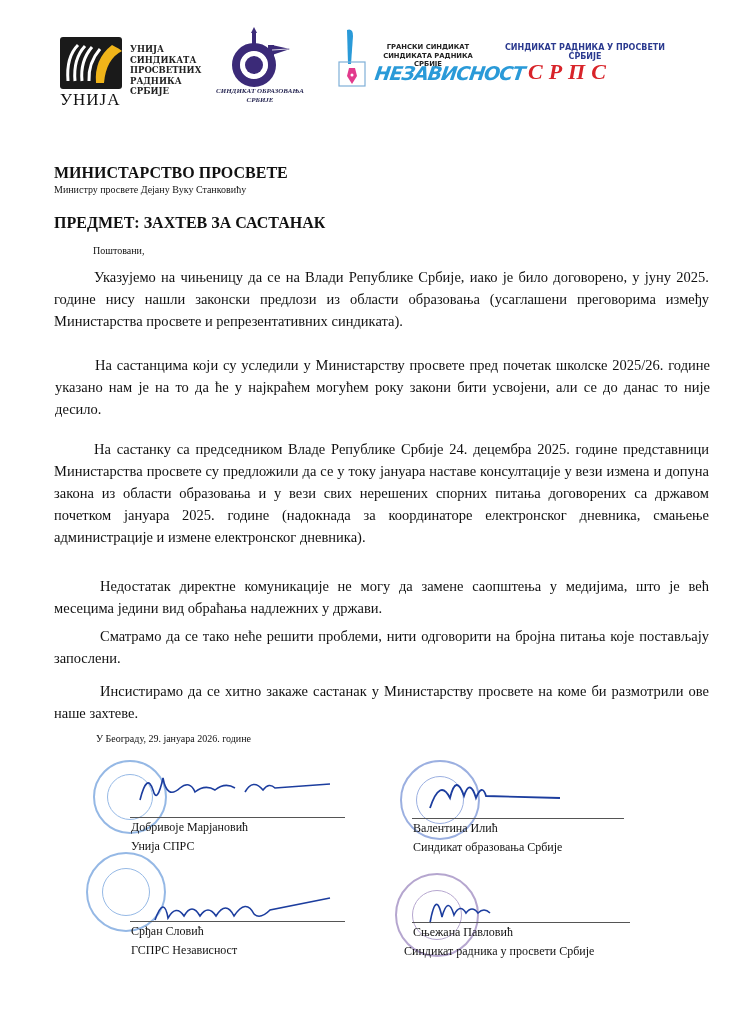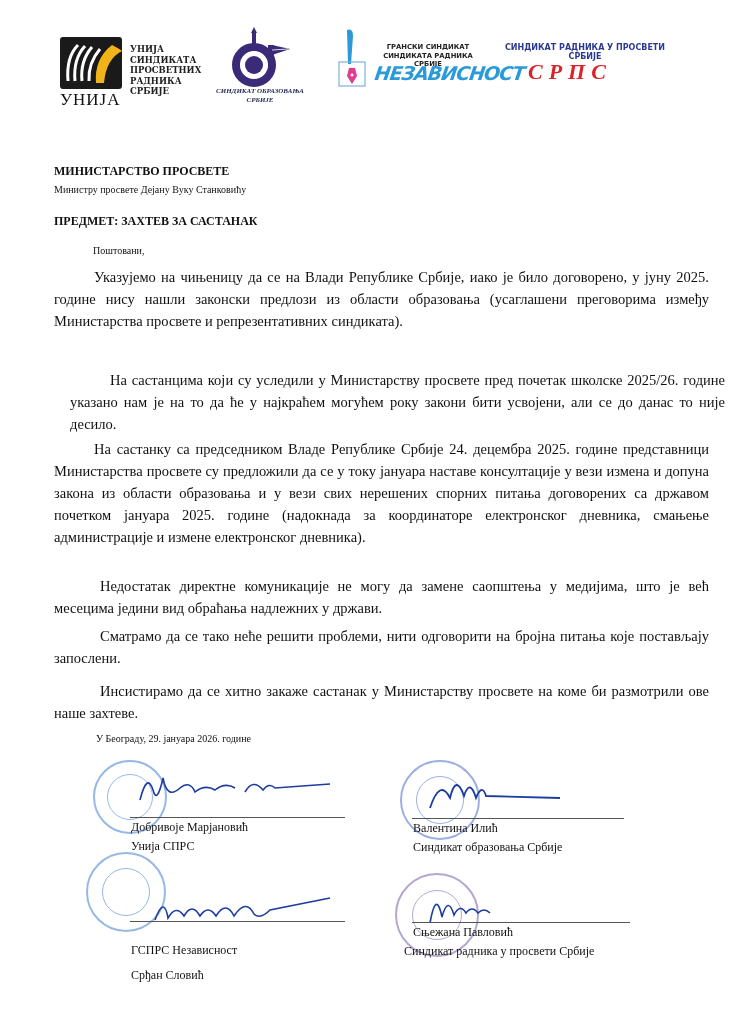--- a/index.html
+++ b/index.html
@@ -35,21 +35,21 @@
     .logo-srps-text {
       left: 500px; top: 43px; width: 170px; text-align: center; font-size: 8px; font-weight: bold;
       line-height: 9px; color: #2b3a8f; font-family: "DejaVu Sans", sans-serif;
     }
     .logo-srps-word {
       left: 528px; top: 59px; font-size: 22px; font-style: italic; font-weight: bold; color: #d8242a;
       letter-spacing: 6px; font-family: "Liberation Serif", serif;
     }
 
     
-    .heading-bold { font-weight: bold; font-size: 12px; text-align: right; }
+    .heading-bold { font-weight: bold; font-size: 16px; text-align: right; }
     .line { font-size: 10px; }
     .para {
       left: 54px; width: 655px; font-size: 14.5px; line-height: 22px; text-align: justify; text-indent: 40px;
     }
     .para-wide-indent { text-indent: 46px; }
 
     
     .sig-line { height: 1px; background: #555; }
     .sig-name { font-size: 12px; line-height: 19px; }
     .stamp { border-radius: 50%; border: 2px solid; opacity: 0.55; }
@@ -113,21 +113,21 @@
   </div>
   <div class="abs logo-srps-word">СРПС</div>
 </div>
 
 <div class="abs heading-bold" style="left:54px;top:164px;">МИНИСТАРСТВО ПРОСВЕТЕ</div>
 <div class="abs line" style="left:54px;top:184px;">Министру просвете Дејану Вуку Станковићу</div>
 <div class="abs heading-bold" style="left:54px;top:214px;">ПРЕДМЕТ: ЗАХТЕВ ЗА САСТАНАК</div>
 <div class="abs line" style="left:93px;top:245px;">Поштовани,</div>
 
 <p class="abs para" style="top:266px;margin:0;">Указујемо на чињеницу да се на Влади Републике Србије, иако је било договорено, у јуну 2025. године нису нашли законски предлози из области образовања (усаглашени преговорима између Министарства просвете и репрезентативних синдиката).</p>
-<p class="abs para" style="top:353px;margin:16px;">На састанцима који су уследили у Министарству просвете пред почетак школске 2025/26. године указано нам је на то да ће у најкраћем могућем року закони бити усвојени, али се до данас то није десило.</p>
+<p class="abs para" style="top:353px;margin:1px;">На састанцима који су уследили у Министарству просвете пред почетак школске 2025/26. године указано нам је на то да ће у најкраћем могућем року закони бити усвојени, али се до данас то није десило.</p>
 <p class="abs para" style="top:438px;margin:0;">На састанку са председником Владе Републике Србије 24. децембра 2025. године представници Министарства просвете су предложили да се у току јануара наставе консултације у вези измена и допуна закона из области образовања и у вези свих нерешених спорних питања договорених са државом почетком јануара 2025. године (надокнада за координаторе електронског дневника, смањење администрације и измене електронског дневника).</p>
 <p class="abs para para-wide-indent" style="top:575px;margin:0;">Недостатак директне комуникације не могу да замене саопштења у медијима, што је већ месецима једини вид обраћања надлежних у држави.</p>
 <p class="abs para para-wide-indent" style="top:625px;margin:0;">Сматрамо да се тако неће  решити проблеми, нити одговорити на бројна питања које постављају запослени.</p>
 <p class="abs para para-wide-indent" style="top:680px;margin:0;">Инсистирамо да се хитно закаже састанак у Министарству просвете на коме би размотрили ове наше захтеве.</p>
 
 <div class="abs line" style="left:96px;top:733px;">У Београду, 29. јануара 2026. године</div>
 
 <div class="abs stamp" style="left:93px;top:760px;width:70px;height:70px;border-color:#3f7fd0;">
   <div class="stamp-inner" style="left:12px;top:12px;width:44px;height:44px;border-color:#3f7fd0;"></div>
 </div>
@@ -148,21 +148,21 @@
 <div class="abs sig-name" style="left:413px;top:819px;">Валентина Илић</div>
 <div class="abs sig-name" style="left:413px;top:838px;">Синдикат образовања Србије</div>
 
 <div class="abs stamp" style="left:86px;top:852px;width:76px;height:76px;border-color:#3f7fd0;">
   <div class="stamp-inner" style="left:14px;top:14px;width:46px;height:46px;border-color:#3f7fd0;"></div>
 </div>
 <svg class="scribble" style="left:150px;top:890px;" width="200" height="40">
   <path d="M5 30 Q14 5 18 28 Q26 14 34 26 Q42 12 50 26 Q58 14 66 26 Q76 10 84 26 Q96 8 104 24 Q110 30 120 20 L180 8" stroke="#1c3d9e" stroke-width="1.6" fill="none"></path>
 </svg>
 <div class="abs sig-line" style="left:130px;top:921px;width:215px;"></div>
-<div class="abs sig-name" style="left:131px;top:966px;">Срђан Словић</div>
+<div class="abs sig-name" style="left:131px;top:922px;">Срђан Словић</div>
 <div class="abs sig-name" style="left:131px;top:941px;">ГСПРС Независност</div>
 
 <div class="abs stamp" style="left:395px;top:873px;width:80px;height:80px;border-color:#7a5ea8;">
   <div class="stamp-inner" style="left:15px;top:15px;width:48px;height:48px;border-color:#7a5ea8;"></div>
 </div>
 <svg class="scribble" style="left:420px;top:885px;" width="120" height="45">
   <path d="M10 38 Q16 4 22 32 Q28 10 34 30 Q40 18 46 28 Q52 20 58 28 Q64 22 70 28" stroke="#1c3d9e" stroke-width="1.6" fill="none"></path>
 </svg>
 <div class="abs sig-line" style="left:412px;top:922px;width:218px;"></div>
 <div class="abs sig-name" style="left:413px;top:923px;">Сњежана Павловић</div>

